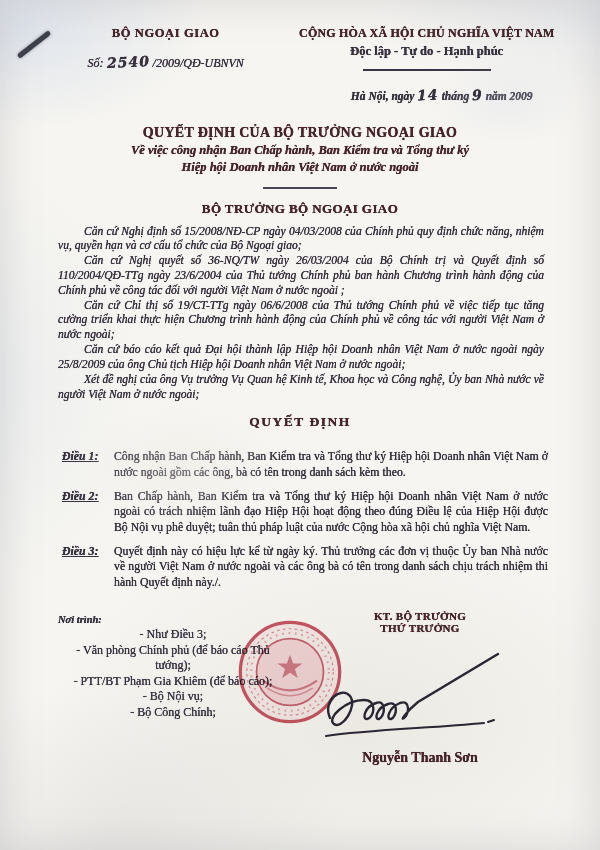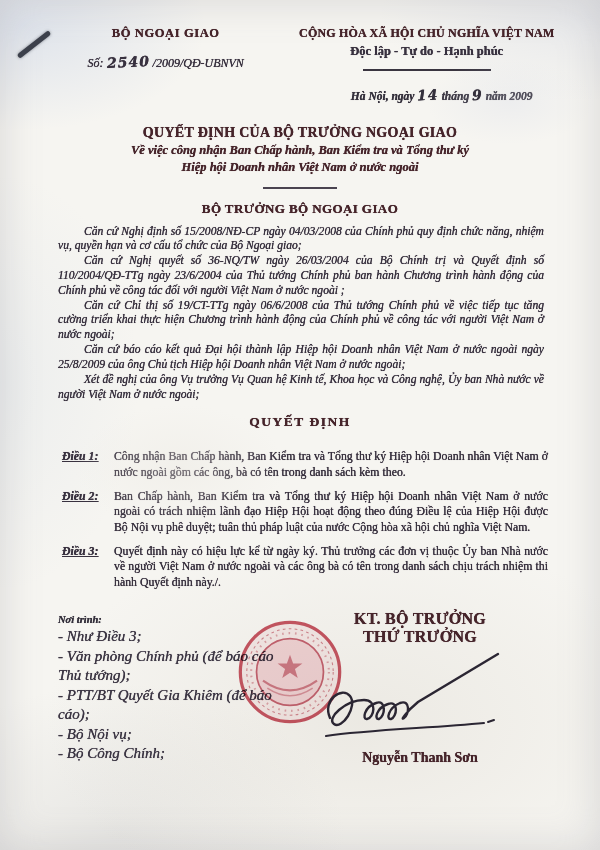--- a/index.html
+++ b/index.html
@@ -51,23 +51,23 @@
 
   .articles{padding:10px 52px 0 62px;}
   .article{display:flex;margin-top:9px;}
   .article-label{flex:0 0 52px;font-weight:bold;font-style:italic;text-decoration:underline;font-size:11.8px;}
   .article-text{flex:1;font-size:11.8px;line-height:1.3;text-align:justify;}
 
   .footer{position:absolute;left:0;top:604px;width:100%;height:246px;}
   .recipients{position:absolute;left:58px;top:10px;width:230px;}
   .recipients-heading{font-weight:bold;font-style:italic;font-size:10.5px;}
   .recipients ul{list-style:none;margin:2px 0 0;padding:0;}
-  .recipients li{font-size:15px;font-style:italic;line-height:1.3;color:#3c3644;}
+  .recipients li{font-size:12px;line-height:1.3;color:#3c3644;text-align:center;}
   .signing{position:absolute;left:330px;top:6px;width:180px;text-align:center;}
-  .sign1,.sign2{font-weight:bold;font-size:16px;letter-spacing:.3px;}
+  .sign1,.sign2{font-weight:bold;font-size:11px;letter-spacing:.3px;}
   .signer{position:absolute;left:330px;top:146px;width:180px;text-align:center;font-weight:bold;font-size:14px;}
   .seal{position:absolute;left:236px;top:14px;width:108px;height:108px;opacity:.85;mix-blend-mode:multiply;}
   .signature{position:absolute;left:312px;top:34px;width:200px;height:110px;}
 </style>
 </head>
 <body>
 
 <div class="page">
   <div class="scan-noise"></div>
   <div class="staple"></div>
@@ -127,21 +127,21 @@
       <div class="article-text blurry">Quyết định này có hiệu lực kể từ ngày ký. Thủ trưởng các đơn vị thuộc Ủy ban Nhà nước về người Việt Nam ở nước ngoài và các ông bà có tên trong danh sách chịu trách nhiệm thi hành Quyết định này./.</div>
     </div>
   </div>
 
   <div class="footer">
     <div class="recipients">
       <div class="recipients-heading blurry">Nơi trình:</div>
       <ul>
         <li class="blurry">- Như Điều 3;</li>
         <li class="blurry">- Văn phòng Chính phủ (để báo cáo Thủ tướng);</li>
-        <li class="blurry">- PTT/BT Quyết Gia Khiêm (để báo cáo);</li>
+        <li class="blurry">- PTT/BT Phạm Gia Khiêm (để báo cáo);</li>
         <li class="blurry">- Bộ Nội vụ;</li>
         <li class="blurry">- Bộ Công Chính;</li>
       </ul>
     </div>
 
     <div class="signing heading-ink">
       <div class="sign1 blurry">KT. BỘ TRƯỞNG</div>
       <div class="sign2 blurry">THỨ TRƯỞNG</div>
     </div>
 

